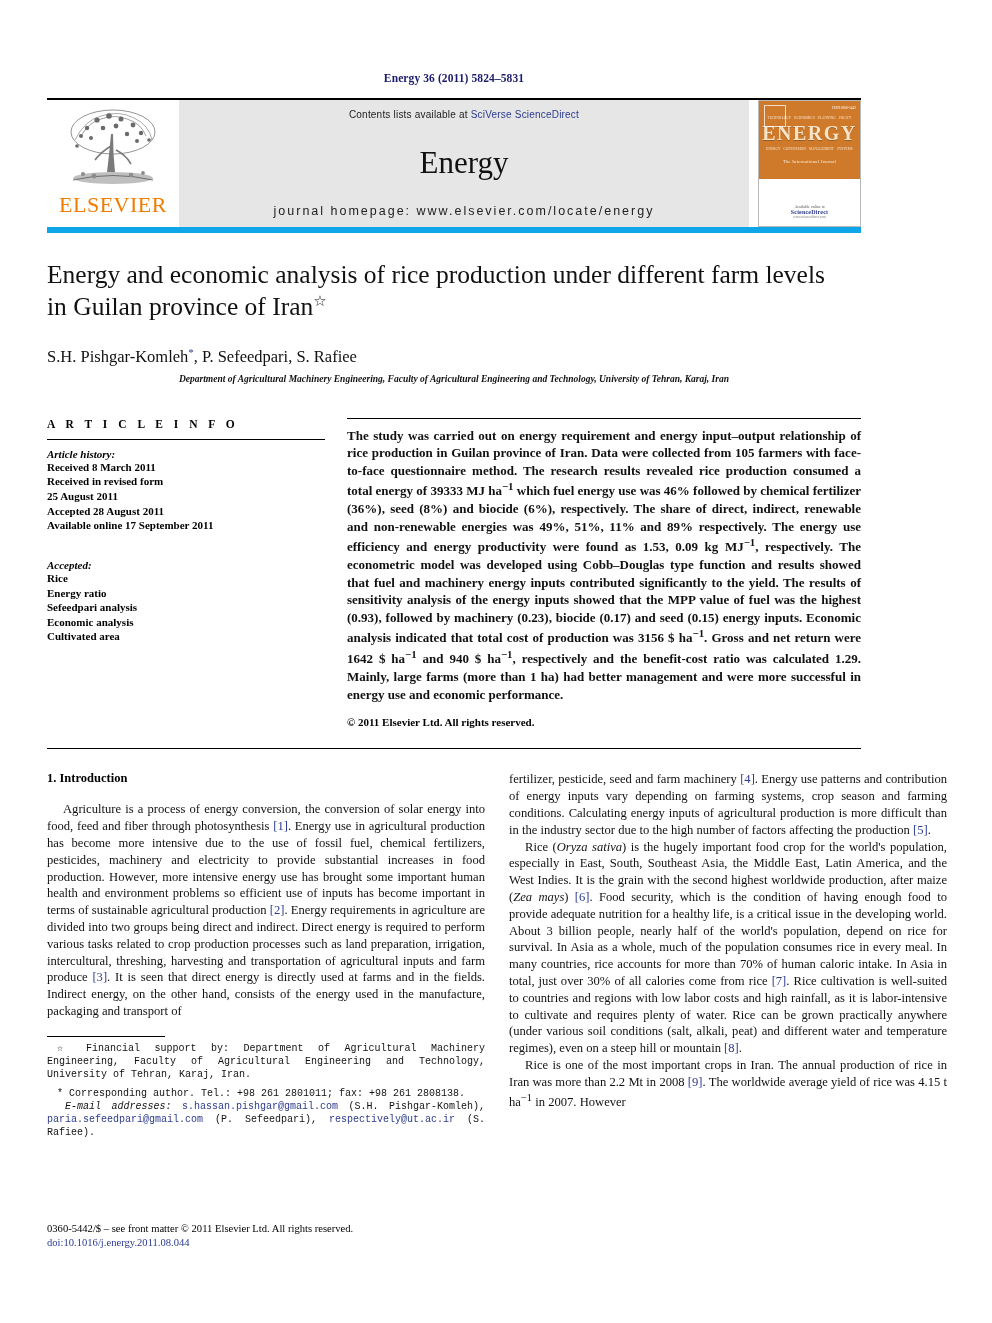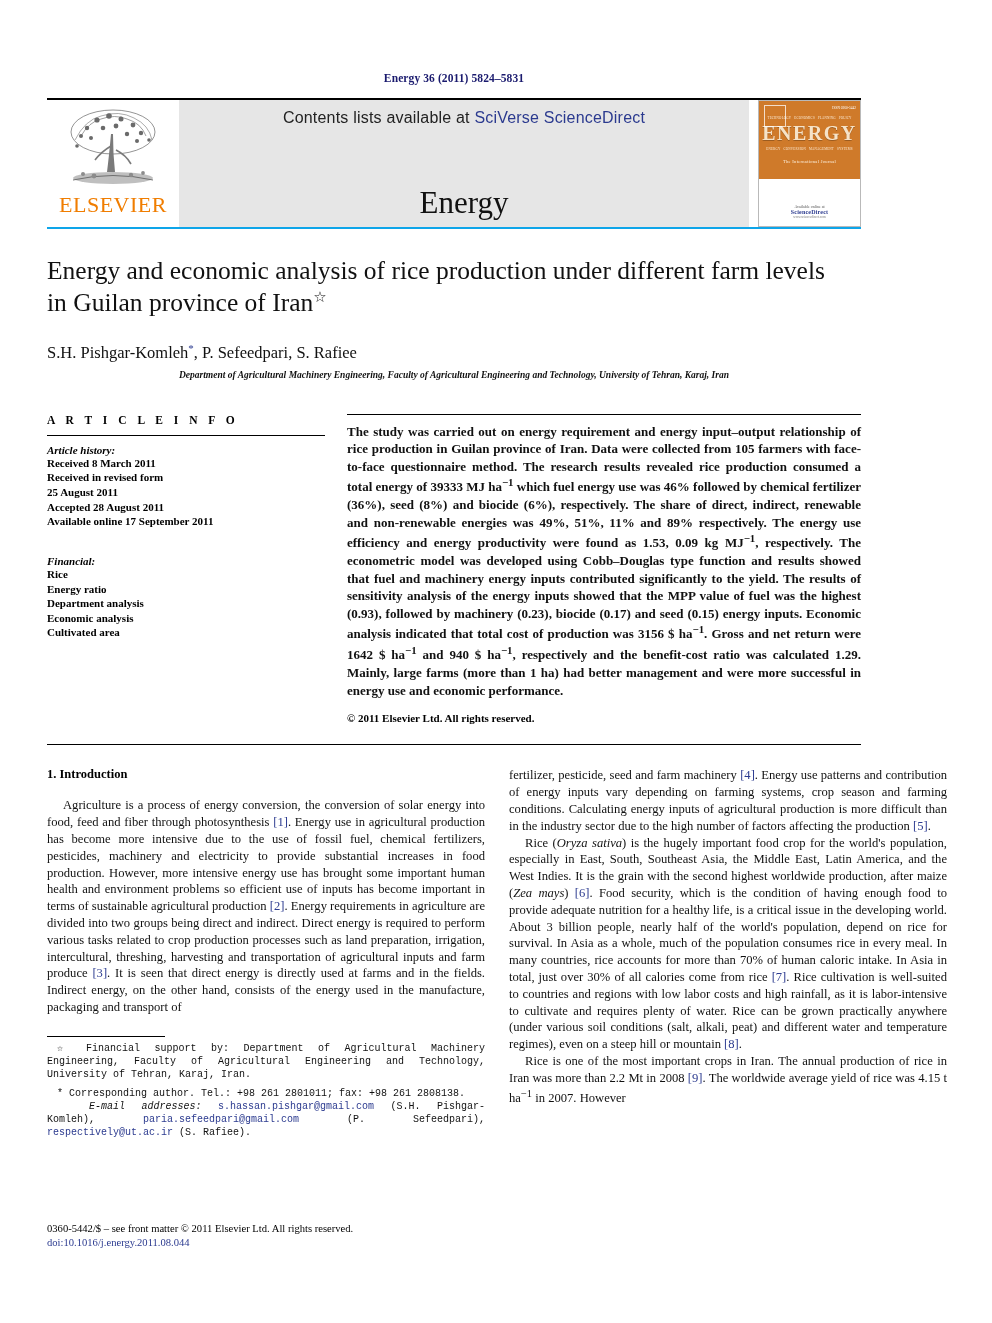--- a/index.html
+++ b/index.html
@@ -38,21 +38,21 @@
     font-family:"Liberation Serif", serif;
     font-size:22px; letter-spacing:0.5px; color:#f07d00;
     margin-top:-2px;
   }
 
   .header-center {
     flex:1 1 auto; background:#e6e6e6;
     display:flex; flex-direction:column; align-items:center; justify-content:space-between;
     padding:9px 0 9px 0; box-sizing:border-box;
   }
-  .contents-line { font-size:16px; font-family:"Liberation Sans", sans-serif; color:#222; letter-spacing:0.2px;text-align:right; }
+  .contents-line { font-size:10px; font-family:"Liberation Sans", sans-serif; color:#222; letter-spacing:0.2px;text-align:right; }
   .contents-line .sd-link { color:#2b3a8f; }
   .journal-name { font-size:31px; font-family:"Liberation Serif", serif; color:#111; line-height:1; }
   .homepage-line {
     font-size:12.5px; font-family:"Liberation Sans", sans-serif; color:#222;
     letter-spacing:2.0px;
   }
 
   .cover-thumb {
     width:103px; flex:0 0 103px; margin-left:9px;
     border:1px solid #b9b9b9; background:#fff; box-sizing:border-box;
@@ -74,21 +74,21 @@
   }
   .cover-sub { font-size:4.5px; color:#fdf1e0; margin-top:5px; letter-spacing:.3px; }
   .cover-band-row { display:flex; gap:3px; margin-bottom:3px; }
   .cover-band-row span { font-size:3.2px; color:#fbe9d2; letter-spacing:.2px; }
   .cover-bottom { flex:1 1 auto; background:#fff; display:flex; flex-direction:column; align-items:center; justify-content:flex-end; padding-bottom:7px; }
   .cover-avail { font-size:4px; color:#555; }
   .cover-sd { font-size:6px; color:#2b3a8f; font-weight:bold; letter-spacing:.2px; }
   .cover-url { font-size:3.4px; color:#777; }
 
   
-  .title-block { margin:0 47px; border-top:2px solid #0ea5e9; padding-top:26px; }
+  .title-block { margin:0 47px; border-top:6px solid #0ea5e9; padding-top:26px; }
   h1.paper-title {
     font-family:"Liberation Serif", serif;
     font-size:25.5px; font-weight:normal; line-height:1.26;
     margin:0 0 22px 0; color:#111; max-width:790px;
   }
   h1.paper-title .star { font-size:15px; vertical-align:super; }
   .authors { font-size:16.5px; margin:0 0 7px 0; color:#111; }
   .authors sup { font-size:11px; color:#2b3a8f; }
   .affiliation { font-size:9.5px; font-style:italic; font-weight:bold; color:#111; margin:0;text-align:center; }
 
@@ -129,21 +129,21 @@
   }
   p.para + p.para { margin-top:0; }
   .ref { color:#2b3a8f; }
   .it { font-style:italic; }
 
   
   .footnotes { position:absolute; left:47px; top:1036px; width:438px;font-family:Liberation Mono, monospace; }
   .fn-rule { border-top:1px solid #000; width:118px; margin-bottom:5px; }
   .fn { font-size:10px; line-height:1.3; text-align:justify; margin:0; color:#111; }
   .fn .lnk { color:#2b3a8f; }
-  .fn .it { font-style:italic;margin-left:24px; }
+  .fn .it { font-style:italic; }
   .imprint { position:absolute; left:47px; top:1222px; width:460px; font-size:10.6px; line-height:1.32; }
   .imprint .doi { color:#2b3a8f; }
 </style>
 </head>
 <body>
 
 <div class="page">
 
   <div class="running-head">Energy 36 (2011) 5824–5831</div>
 
@@ -186,20 +186,21 @@
           </g>
         </svg>
         <div class="elsevier-word">ELSEVIER</div>
       </div>
 
       <div class="header-center">
         <div class="contents-line">
           <span>Contents lists available at </span><span class="sd-link">SciVerse ScienceDirect</span>
         </div>
         <div class="journal-name">Energy</div>
+        <div class="homepage-line">journal homepage: www.elsevier.com/locate/energy</div>
       </div>
 
       <div class="cover-thumb">
         <div class="cover-top">
           <div class="cover-elsevier-mark"></div>
           <div class="cover-corner-txt">ISSN 0360-5442</div>
           <div class="cover-band-row">
             <span>TECHNOLOGY</span>
             <span>ECONOMICS</span>
             <span>PLANNING</span>
@@ -235,24 +236,24 @@
     <div class="col-info">
       <div class="sec-head">A R T I C L E   I N F O</div>
       <div class="rule"></div>
       <p class="info-label">Article history:</p>
       <p class="info-line">Received 8 March 2011</p>
       <p class="info-line">Received in revised form</p>
       <p class="info-line">25 August 2011</p>
       <p class="info-line">Accepted 28 August 2011</p>
       <p class="info-line">Available online 17 September 2011</p>
       <div class="kw-gap"></div>
-      <p class="info-label">Financial:</p>
+      <p class="info-label">Accepted:</p>
       <p class="info-line">Rice</p>
       <p class="info-line">Energy ratio</p>
-      <p class="info-line">Department analysis</p>
+      <p class="info-line">Sefeedpari analysis</p>
       <p class="info-line">Economic analysis</p>
       <p class="info-line">Cultivated area</p>
     </div>
 
     <div class="col-abstract">
       <div class="rule"></div>
       <p class="abstract-body">The study was carried out on energy requirement and energy input–output relationship of rice production in Guilan province of Iran. Data were collected from 105 farmers with face-to-face questionnaire method. The research results revealed rice production consumed a total energy of 39333 MJ ha<sup>−1</sup> which fuel energy use was 46% followed by chemical fertilizer (36%), seed (8%) and biocide (6%), respectively. The share of direct, indirect, renewable and non-renewable energies was 49%, 51%, 11% and 89% respectively. The energy use efficiency and energy productivity were found as 1.53, 0.09 kg MJ<sup>−1</sup>, respectively. The econometric model was developed using Cobb–Douglas type function and results showed that fuel and machinery energy inputs contributed significantly to the yield. The results of sensitivity analysis of the energy inputs showed that the MPP value of fuel was the highest (0.93), followed by machinery (0.23), biocide (0.17) and seed (0.15) energy inputs. Economic analysis indicated that total cost of production was 3156 $ ha<sup>−1</sup>. Gross and net return were 1642 $ ha<sup>−1</sup> and 940 $ ha<sup>−1</sup>, respectively and the benefit-cost ratio was calculated 1.29. Mainly, large farms (more than 1 ha) had better management and were more successful in energy use and economic performance.</p>
       <p class="copyright">© 2011 Elsevier Ltd. All rights reserved.</p>
     </div>
 

